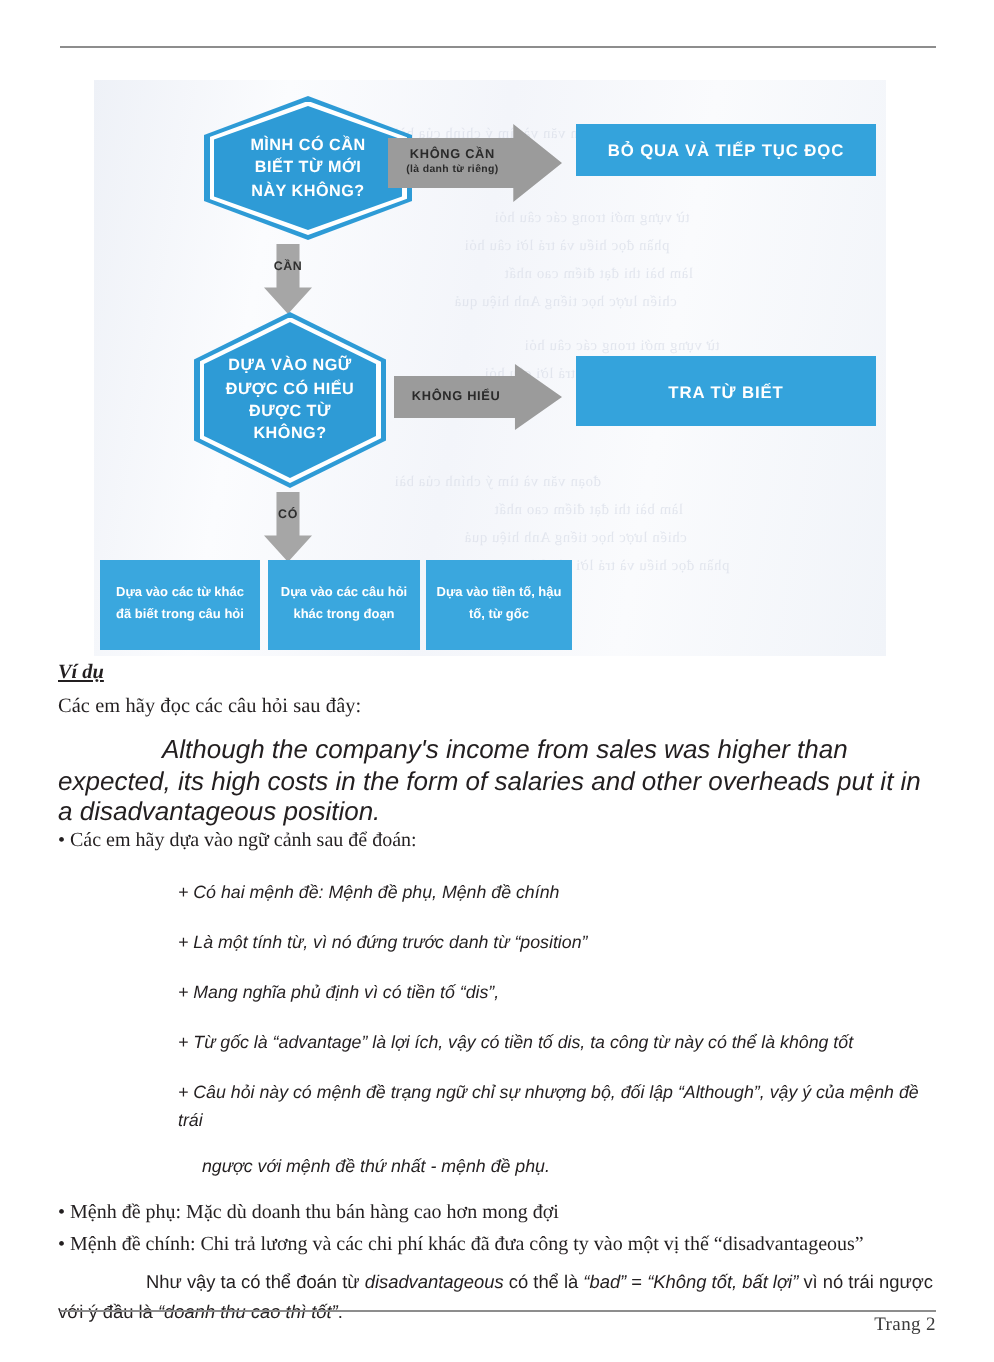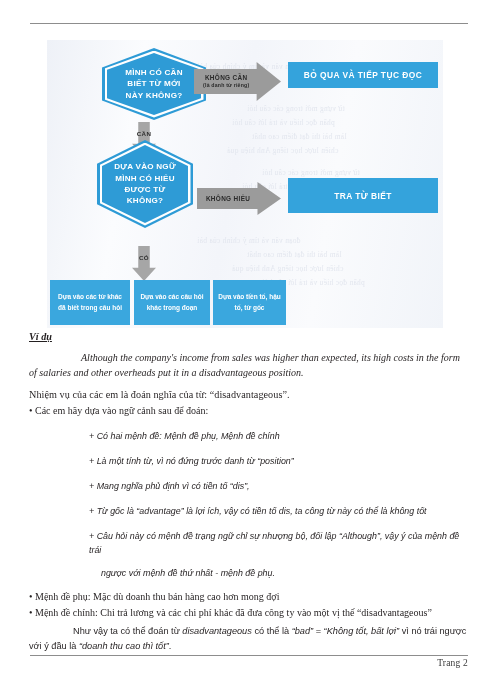--- a/index.html
+++ b/index.html
@@ -75,22 +75,22 @@
     font-weight:bold;font-size:6.2px;color:#2f2f2f;letter-spacing:.3px;
     text-align:center;}
 
   
   .txtblock{position:absolute;left:29px;top:330px;width:441px;}
   .vidu{font-family:"Liberation Serif",serif;font-weight:bold;font-style:italic;
     text-decoration:underline;font-size:10.2px;line-height:14px;margin:0 0 2px 0;}
   .p{font-family:"Liberation Serif",serif;font-size:10.2px;line-height:15.4px;
     margin:0;letter-spacing:.05px;}
   .p.sp{margin-top:7px;}
-  .quote{font-family:Liberation Serif, serif;font-style:italic;
-    font-size:10px;line-height:15.2px;margin:6px 0 0 0;text-indent:52px;}
+  .quote{font-family:Liberation Sans, sans-serif;font-style:italic;
+    font-size:13px;line-height:15.2px;margin:6px 0 0 0;text-indent:52px;}
   .bul{font-family:"Liberation Serif",serif;font-size:10px;line-height:15.4px;
     margin:0;}
   .sub{font-family:"Liberation Sans",sans-serif;font-style:italic;font-size:8.9px;
     line-height:14px;margin:0;padding-left:60px;text-indent:-0px;}
   .sub.gap{margin-top:11px;}
   .subcont{font-family:"Liberation Sans",sans-serif;font-style:italic;
     font-size:8.9px;line-height:14px;margin:9px 0 0 0;padding-left:72px;}
   .final{font-family:"Liberation Sans",sans-serif;font-size:9.2px;
     line-height:15px;margin:4px 0 0 0;}
   .final .ind{display:inline-block;width:44px;}
@@ -134,26 +134,26 @@
       </div>
     </div>
 
     <div class="bluebar" style="left:241px;top:22px;width:150px;height:26px;">
       <span>BỎ QUA VÀ TIẾP TỤC ĐỌC</span>
     </div>
 
     <div class="darrow" style="left:85px;top:82px;width:24px;height:35px;"></div>
     <div class="dlabel" style="left:79px;top:90px;width:36px;">CẦN</div>
 
-    <div class="hex" style="left:50px;top:100px;width:96px;height:88px;">
+    <div class="hex" style="left:50px;top:116px;width:96px;height:88px;">
       <div class="ring"></div>
       <div class="inner"></div>
       <div class="txt">
         <span>DỰA VÀO NGỮ</span><br>
-        <span>MÌNH CÓ HIỂU</span><br>
+        <span>ĐƯỢC CÓ HIỂU</span><br>
         <span>ĐƯỢC TỪ</span><br>
         <span>KHÔNG?</span>
       </div>
     </div>
 
     <div class="garrow" style="left:150px;top:142px;width:84px;height:33px;">
       <div class="gt">
         <span class="l1">KHÔNG HIỂU</span>
       </div>
     </div>
@@ -173,24 +173,24 @@
     </div>
     <div class="optbox" style="left:166px;top:240px;width:73px;height:45px;">
       <span>Dựa vào tiền tố, hậu tố, từ gốc</span>
     </div>
   </div>
 
   <div class="txtblock">
 
     <p class="vidu">Ví dụ</p>
 
+    <p class="p">Các em hãy đọc các câu hỏi sau đây:</p>
 
     <p class="quote">Although the company's income from sales was higher than expected, its high costs in the form of salaries and other overheads put it in a disadvantageous position.</p>
 
-    <p class="p sp">Nhiệm vụ của các em là đoán nghĩa của từ: “disadvantageous”.</p>
 
     <p class="bul">• Các em hãy dựa vào ngữ cảnh sau để đoán:</p>
 
     <p class="sub gap">+ Có hai mệnh đề: Mệnh đề phụ, Mệnh đề chính</p>
     <p class="sub gap">+ Là một tính từ, vì nó đứng trước danh từ “position”</p>
     <p class="sub gap">+ Mang nghĩa phủ định vì có tiền tố “dis”,</p>
     <p class="sub gap">+ Từ gốc là “advantage” là lợi ích, vậy có tiền tố dis, ta công từ này có thể là không tốt</p>
     <p class="sub gap">+ Câu hỏi này có mệnh đề trạng ngữ chỉ sự nhượng bộ, đối lập “Although”, vậy ý của mệnh đề trái</p>
     <p class="subcont">ngược với mệnh đề thứ nhất - mệnh đề phụ.</p>
 

